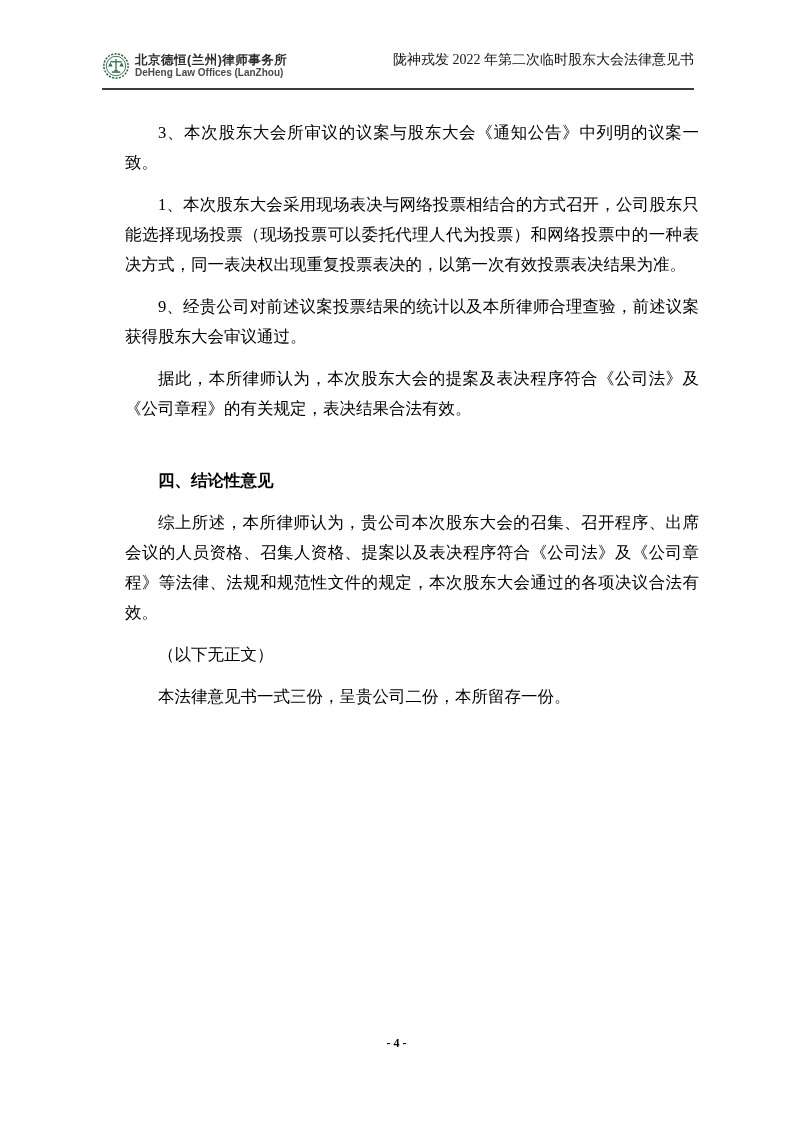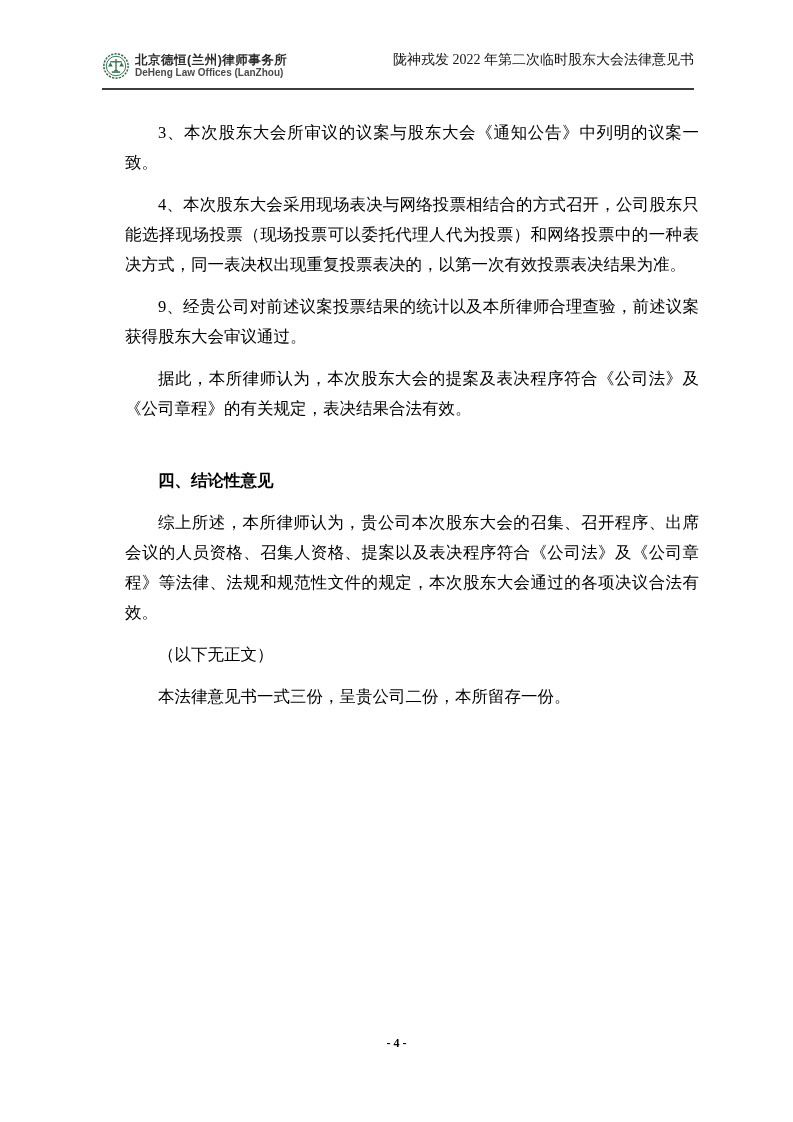--- a/index.html
+++ b/index.html
@@ -139,21 +139,21 @@
         <div class="firm-name-cn">北京德恒(兰州)律师事务所</div>
         <div class="firm-name-en">DeHeng Law Offices (LanZhou)</div>
       </div>
     </div>
     <div class="doc-title">陇神戎发 2022 年第二次临时股东大会法律意见书</div>
   </div>
   <div class="header-rule"></div>
 
   <div class="doc-body">
     <p>3、本次股东大会所审议的议案与股东大会《通知公告》中列明的议案一致。</p>
-    <p>4、本次股东大会采用现场表决与网络投票相结合的方式召开，公司股东只能选择现场投票（现场投票可以委托代理人代为投票）和网络投票中的一种表决方式，同一表决权出现重复投票表决的，以第一次有效投票表决结果为准。</p>
+    <p>1、本次股东大会采用现场表决与网络投票相结合的方式召开，公司股东只能选择现场投票（现场投票可以委托代理人代为投票）和网络投票中的一种表决方式，同一表决权出现重复投票表决的，以第一次有效投票表决结果为准。</p>
     <p>9、经贵公司对前述议案投票结果的统计以及本所律师合理查验，前述议案获得股东大会审议通过。</p>
     <p class="bold">据此，本所律师认为，本次股东大会的提案及表决程序符合《公司法》及《公司章程》的有关规定，表决结果合法有效。</p>
     <p class="section-heading">四、结论性意见</p>
     <p class="bold">综上所述，本所律师认为，贵公司本次股东大会的召集、召开程序、出席会议的人员资格、召集人资格、提案以及表决程序符合《公司法》及《公司章程》等法律、法规和规范性文件的规定，本次股东大会通过的各项决议合法有效。</p>
     <p>（以下无正文）</p>
     <p>本法律意见书一式三份，呈贵公司二份，本所留存一份。</p>
   </div>
 
   <div class="footer">
     <span class="page-number">- 4 -</span>

